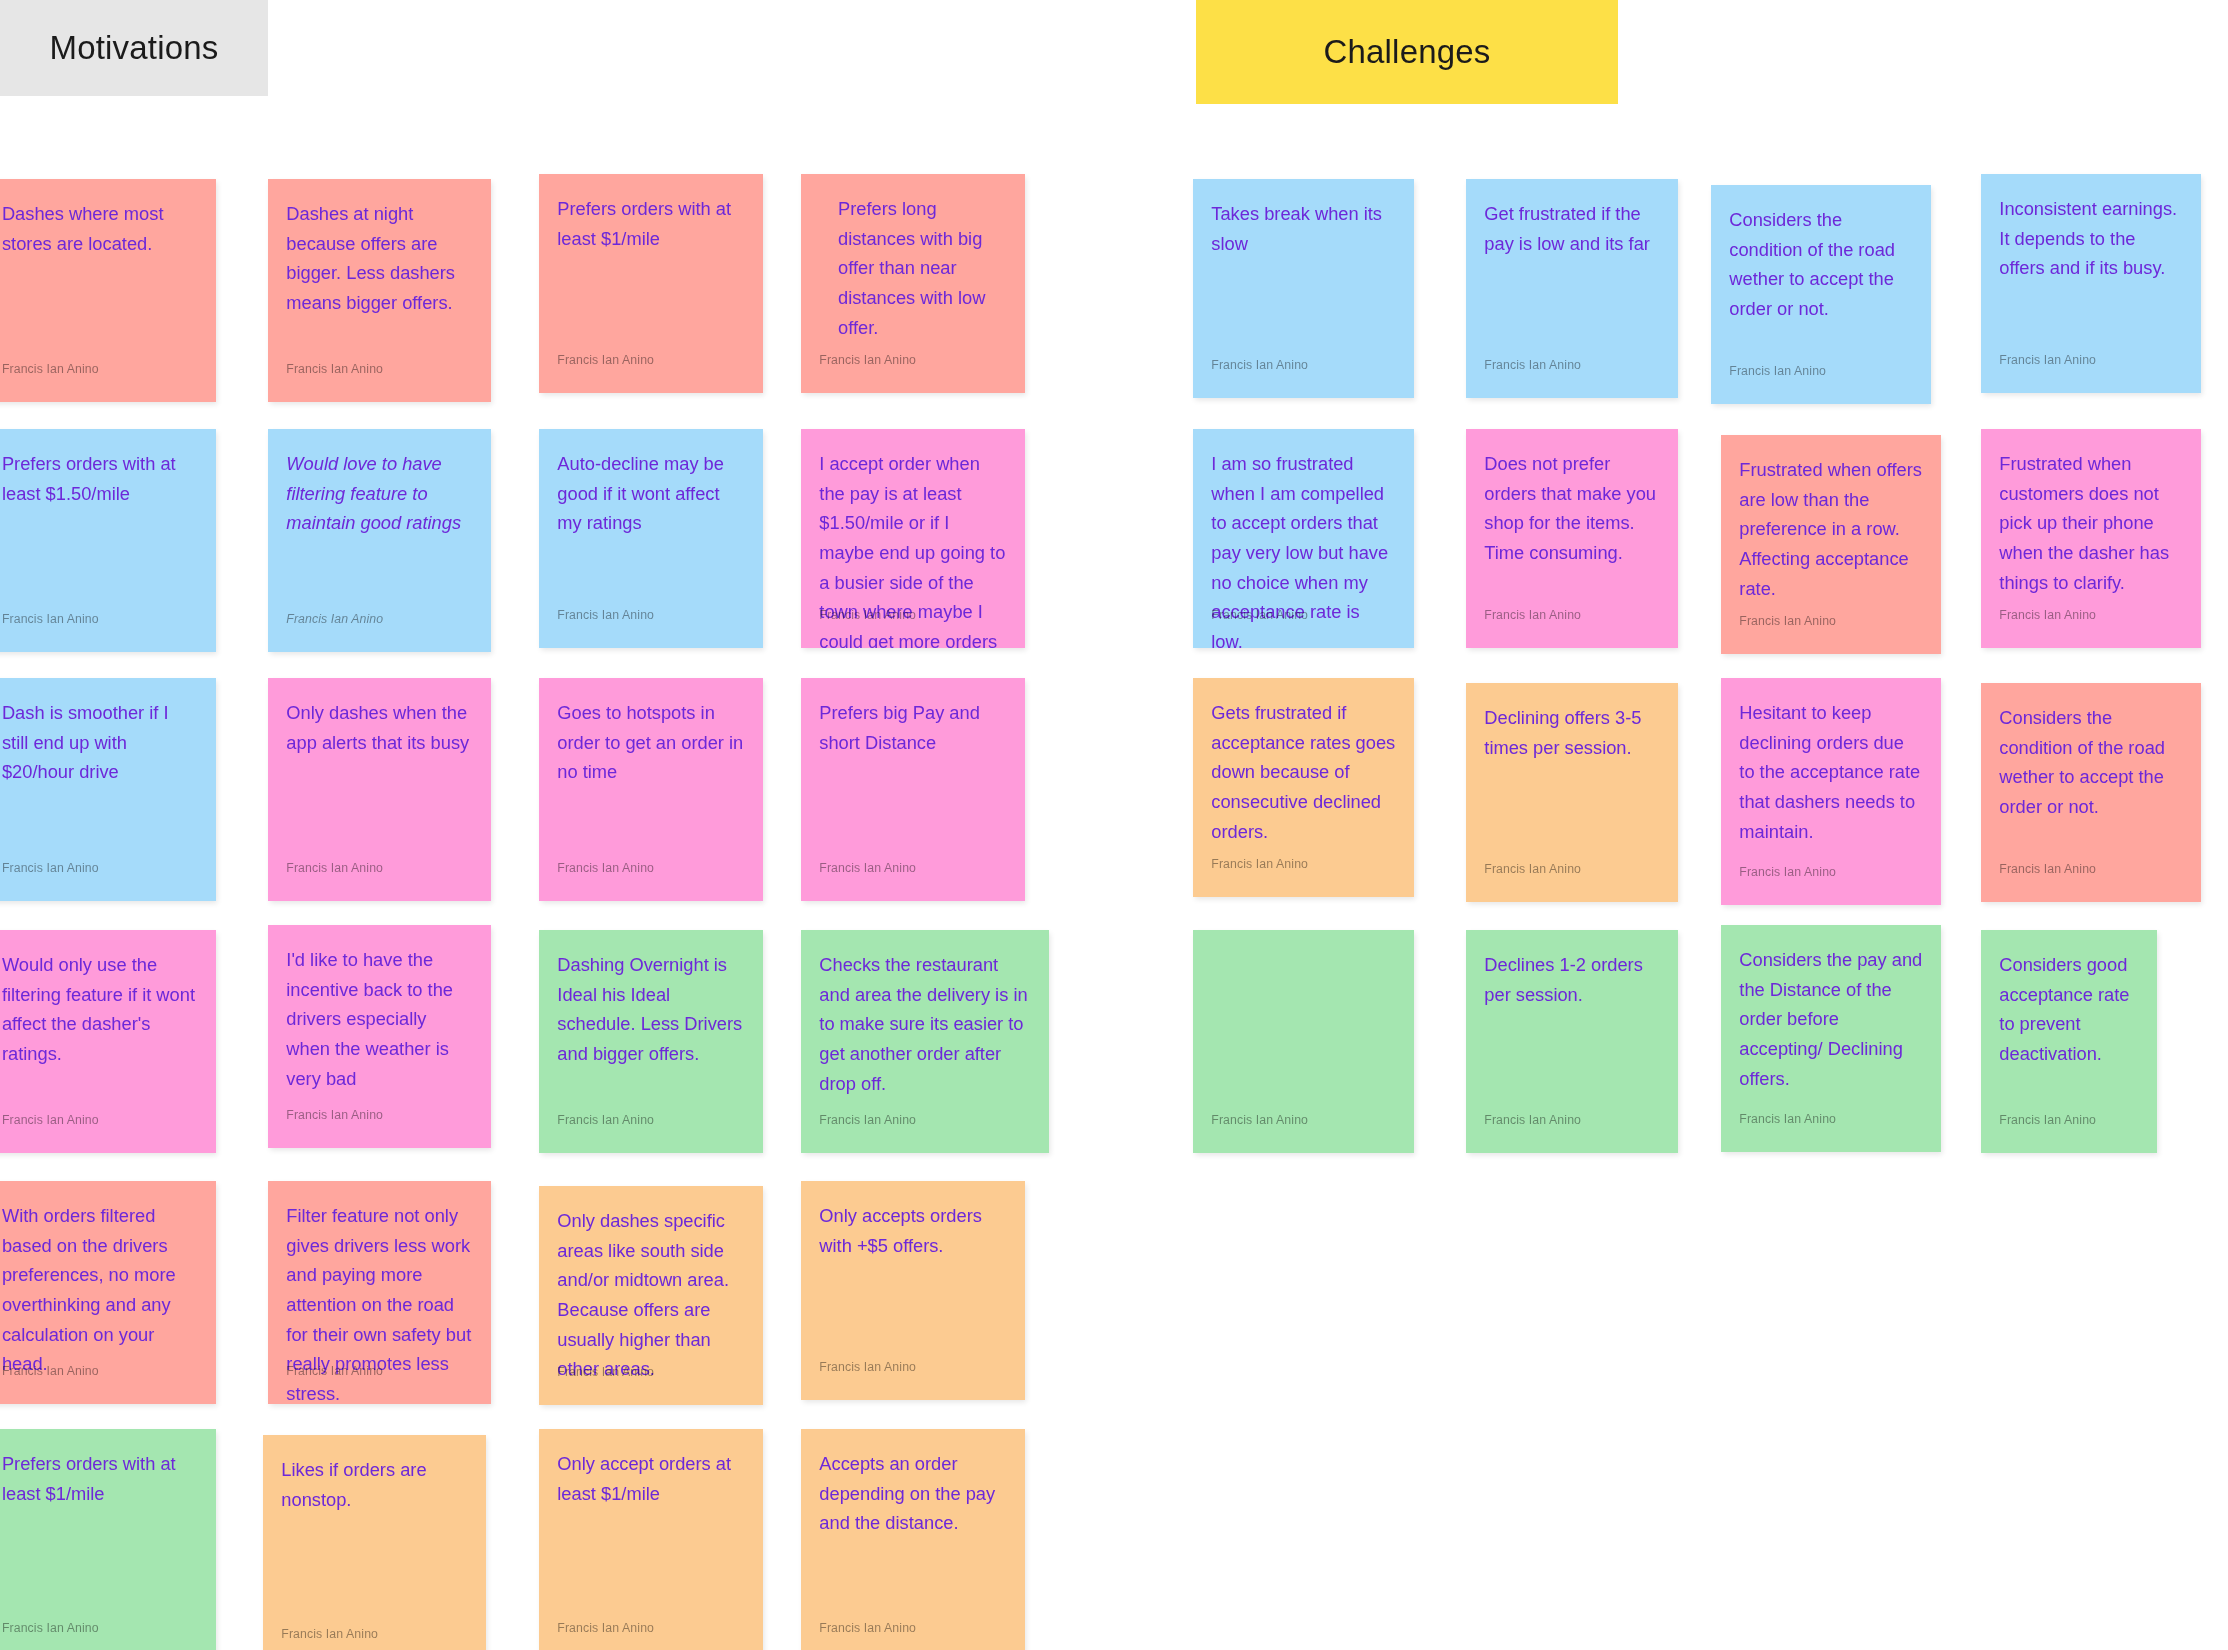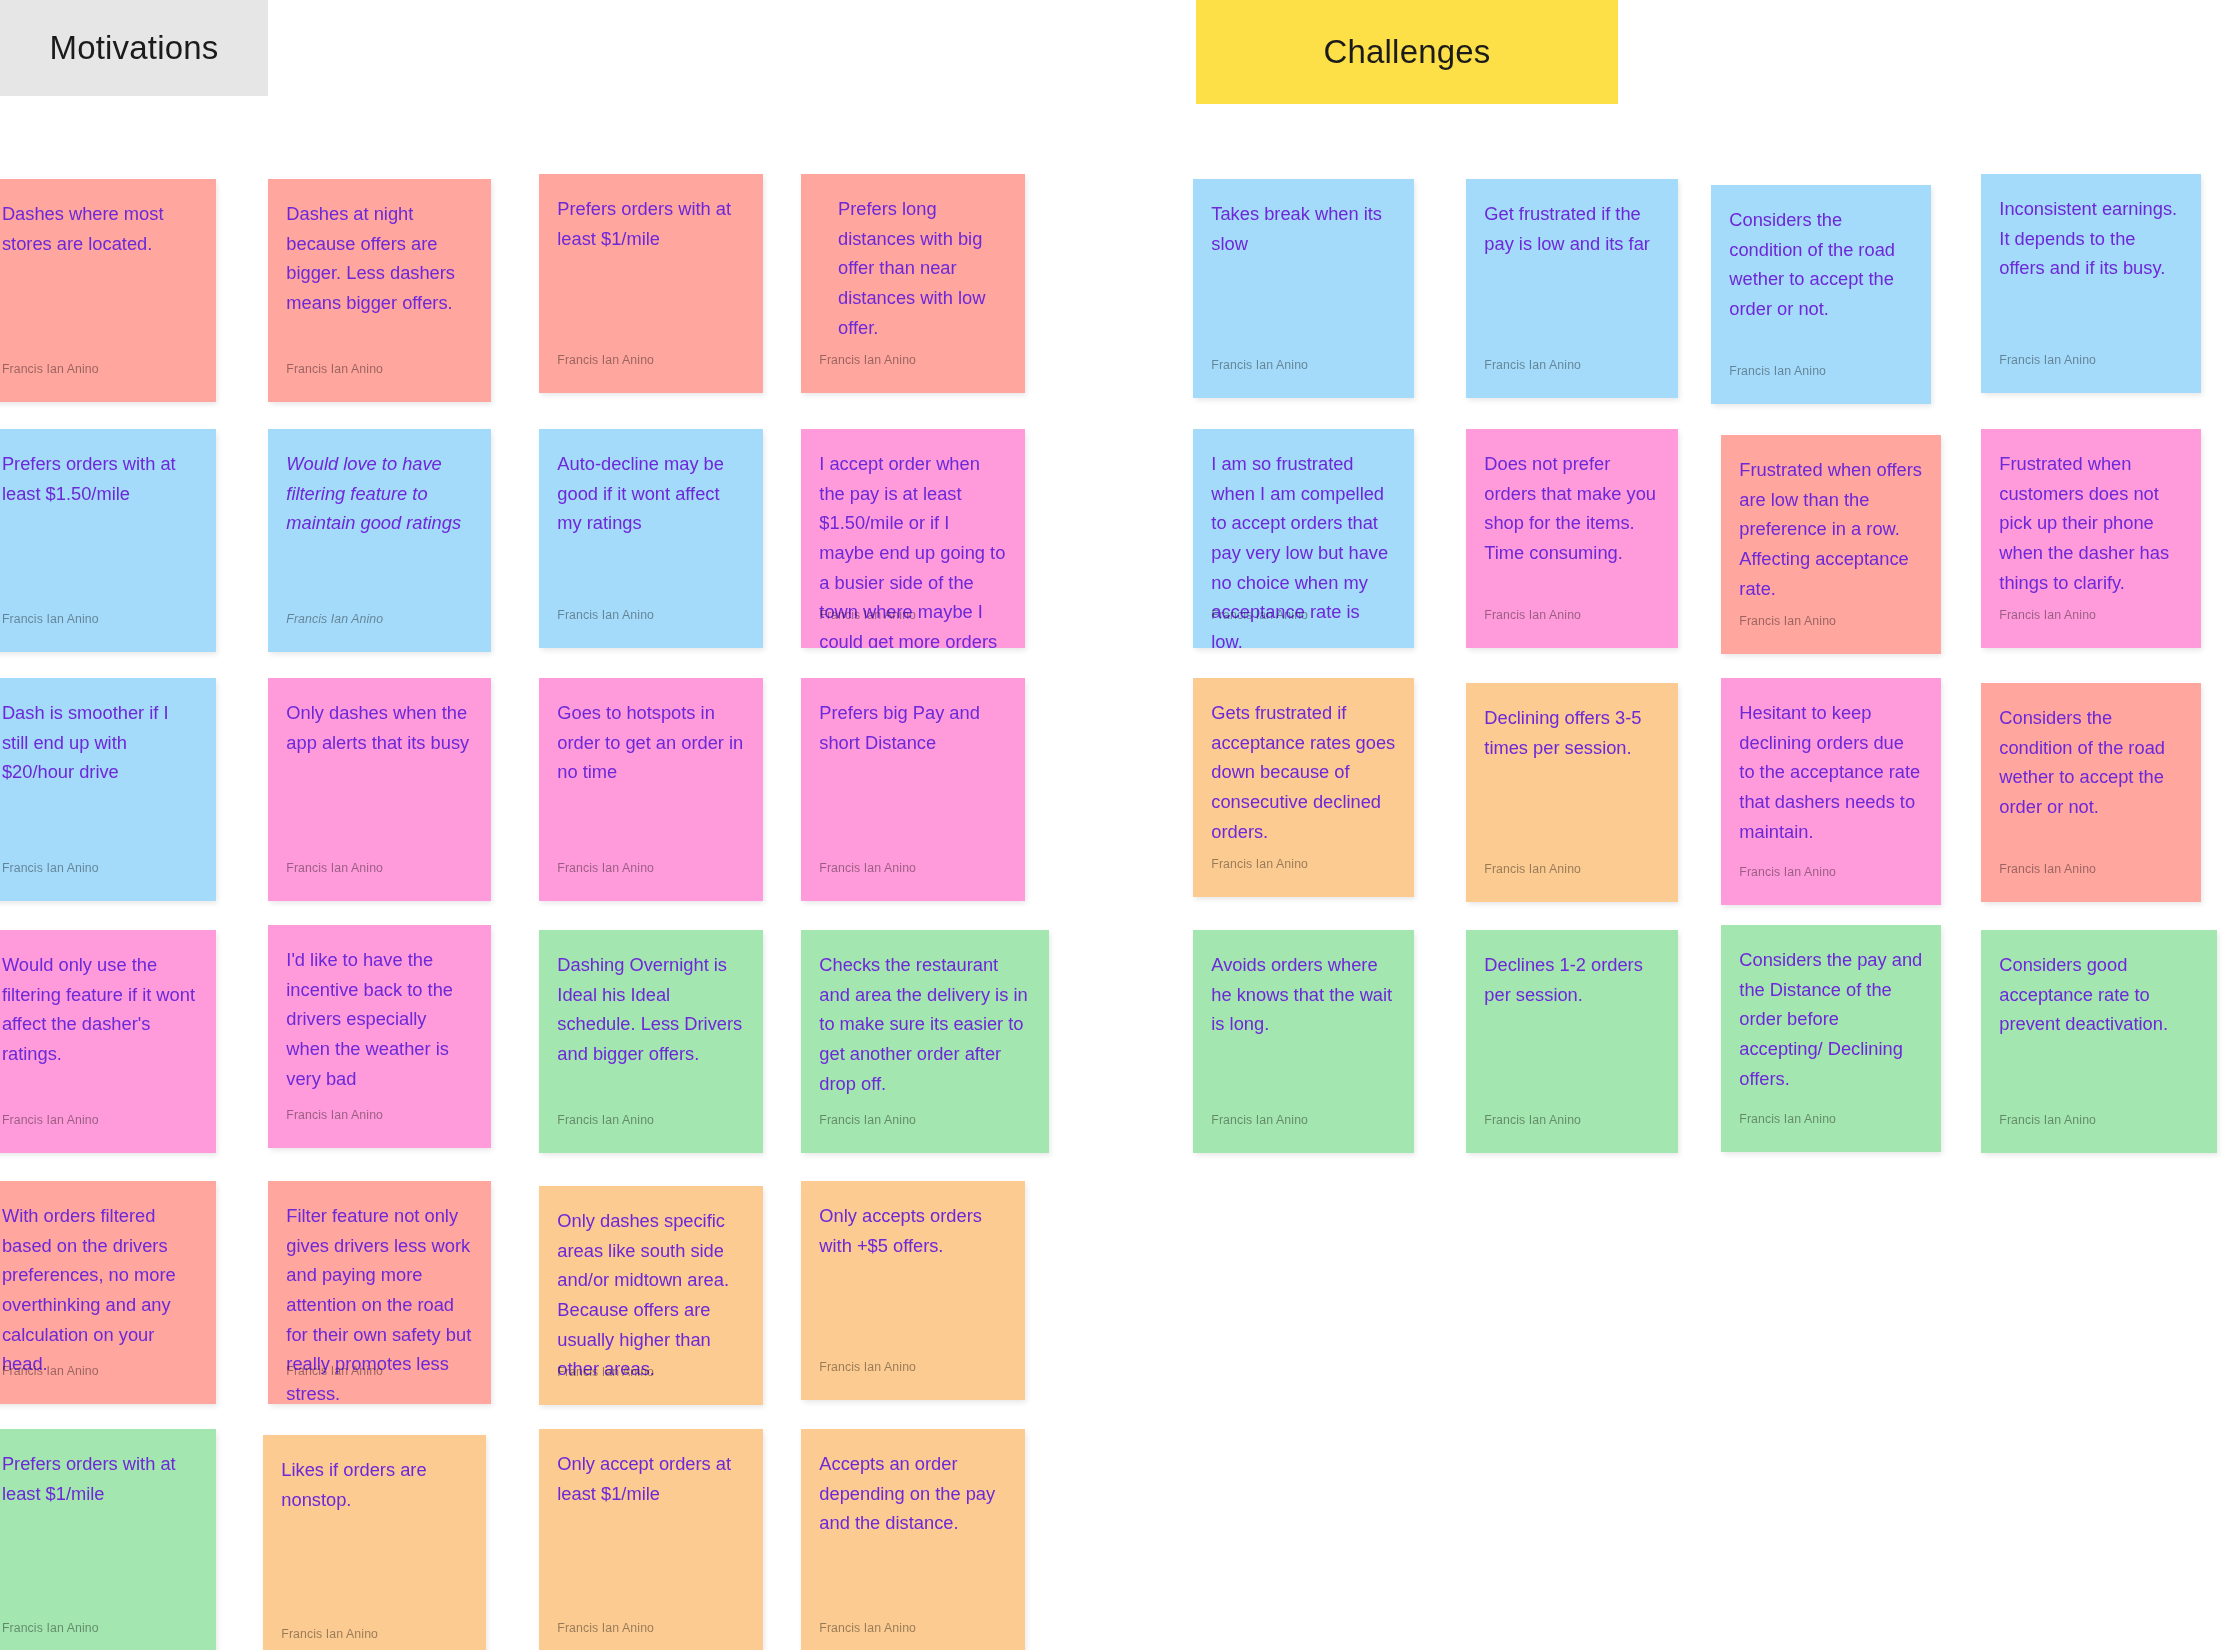--- a/index.html
+++ b/index.html
@@ -212,29 +212,28 @@
     </div>
     <div class="note" style="left: 1721px; top: 678px; width: 220px; height: 227px; background: rgb(255, 155, 218);">
       <div class="note-text">Hesitant to keep declining orders due to the acceptance rate that dashers needs to maintain.</div>
       <div class="note-author">Francis Ian Anino</div>
     </div>
     <div class="note" style="left: 1981px; top: 683px; width: 220px; height: 219px; background: rgb(255, 166, 158);">
       <div class="note-text">Considers the condition of the road wether to accept the order or not.</div>
       <div class="note-author">Francis Ian Anino</div>
     </div>
     <div class="note" style="left: 1193px; top: 930px; width: 221px; height: 223px; background: rgb(164, 230, 176);">
-      <div class="note-text">Avoids orders where he knows that the wait is long.</div>
       <div class="note-author">Francis Ian Anino</div>
     </div>
     <div class="note" style="left: 1466px; top: 930px; width: 212px; height: 223px; background: rgb(164, 230, 176);">
       <div class="note-text">Declines 1-2 orders per session.</div>
       <div class="note-author">Francis Ian Anino</div>
     </div>
     <div class="note" style="left: 1721px; top: 925px; width: 220px; height: 227px; background: rgb(164, 230, 176);">
       <div class="note-text">Considers the pay and the Distance of the order before accepting/ Declining offers.</div>
       <div class="note-author">Francis Ian Anino</div>
     </div>
-    <div class="note" style="left: 1981px; top: 930px; width: 236px; height: 223px; background: rgb(164, 230, 176);">
+    <div class="note" style="left: 1981px; top: 930px; width: 176px; height: 223px; background: rgb(164, 230, 176);">
       <div class="note-text">Considers good acceptance rate to prevent deactivation.</div>
       <div class="note-author">Francis Ian Anino</div>
     </div>
   </div>
 
 
 </body></html>

